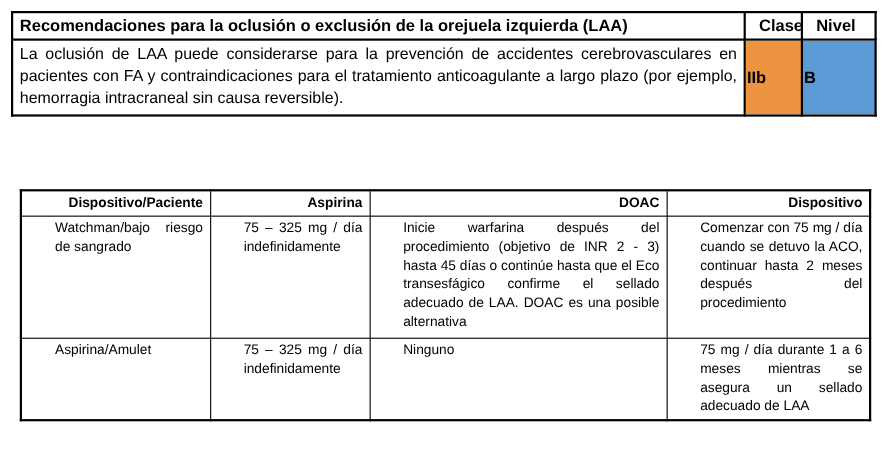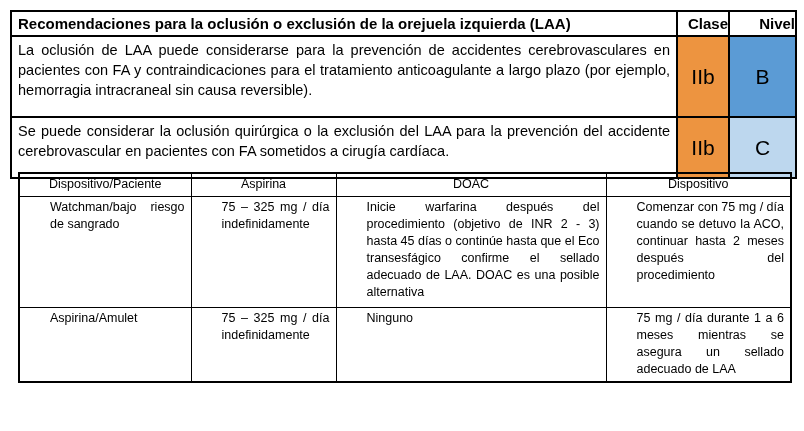--- a/index.html
+++ b/index.html
@@ -13,31 +13,31 @@
   .page{position:relative;width:804px;height:431px;background:#fff;overflow:hidden;}
   table{border-collapse:collapse;table-layout:fixed;}
 
   
   .t1{position:absolute;left:10px;top:10px;width:785px;}
   .t1 th,.t1 td{border:2px solid #000;overflow:hidden;}
   .t1 .title-cell{
     font-weight:bold;font-size:15px;text-align:left;
     padding:3px 6px;vertical-align:middle;white-space:nowrap;
   }
-  .t1 .head-cc{font-weight:bold;font-size:15px;text-align:right;vertical-align:middle;padding:3px 0;}
+  .t1 .head-cc{font-weight:bold;font-size:15px;text-align:left;vertical-align:middle;padding:3px 12px;}
   .t1 .rec-text{
     font-size:14.5px;line-height:1.38;text-align:justify;
-    padding:3px 6px 16px 6px;vertical-align:middle;
+    padding:3px 6px 4px 6px;vertical-align:middle;
   }
-  .t1 .badge{font-weight:normal;font-size:21px;text-align:center;vertical-align:middle;}
+  .t1 .badge{font-weight:bold;font-size:15px;text-align:left;vertical-align:middle;}
 
   
   .t2{position:absolute;left:18px;top:172px;width:772px;border:2px solid #000;}
   .t2 th,.t2 td{border:1px solid #000;font-size:12.5px;line-height:1.36;padding:2px 6px 3px 6px;}
-  .t2 th{font-weight:normal;text-align:center;vertical-align:middle;white-space:nowrap;overflow:hidden;}
+  .t2 th{font-weight:bold;text-align:right;vertical-align:middle;white-space:nowrap;overflow:hidden;}
   .t2 td{text-align:justify;vertical-align:top;padding-left:30px;}
 </style>
 </head>
 <body>
 
 <div class="page">
 
   <table class="t1">
     <colgroup>
       <col style="width:666px">
@@ -47,25 +47,20 @@
     <tbody>
       <tr style="height:18px">
         <th class="title-cell">Recomendaciones para la oclusión o exclusión de la orejuela izquierda (LAA)</th>
         <th class="head-cc">Clase</th>
         <th class="head-cc">Nivel</th>
       </tr>
       <tr style="height:62px">
         <td class="rec-text">La oclusión de LAA puede considerarse para la prevención de accidentes cerebrovasculares en pacientes con FA y contraindicaciones para el tratamiento anticoagulante a largo plazo (por ejemplo, hemorragia intracraneal sin causa reversible).</td>
         <td class="badge" style="background-color: rgb(237, 148, 64);">IIb</td>
         <td class="badge" style="background-color: rgb(91, 155, 213);">B</td>
-      </tr>
-      <tr style="height:50px">
-        <td class="rec-text">Se puede considerar la oclusión quirúrgica o la exclusión del LAA para la prevención del accidente cerebrovascular en pacientes con FA sometidos a cirugía cardíaca.</td>
-        <td class="badge" style="background-color: rgb(237, 148, 64);">IIb</td>
-        <td class="badge" style="background-color: rgb(189, 215, 238);">C</td>
       </tr>
     </tbody>
   </table>
 
   <table class="t2">
     <colgroup>
       <col style="width:172px">
         <col style="width:145px">
         <col style="width:270px">
         <col style="width:185px">

